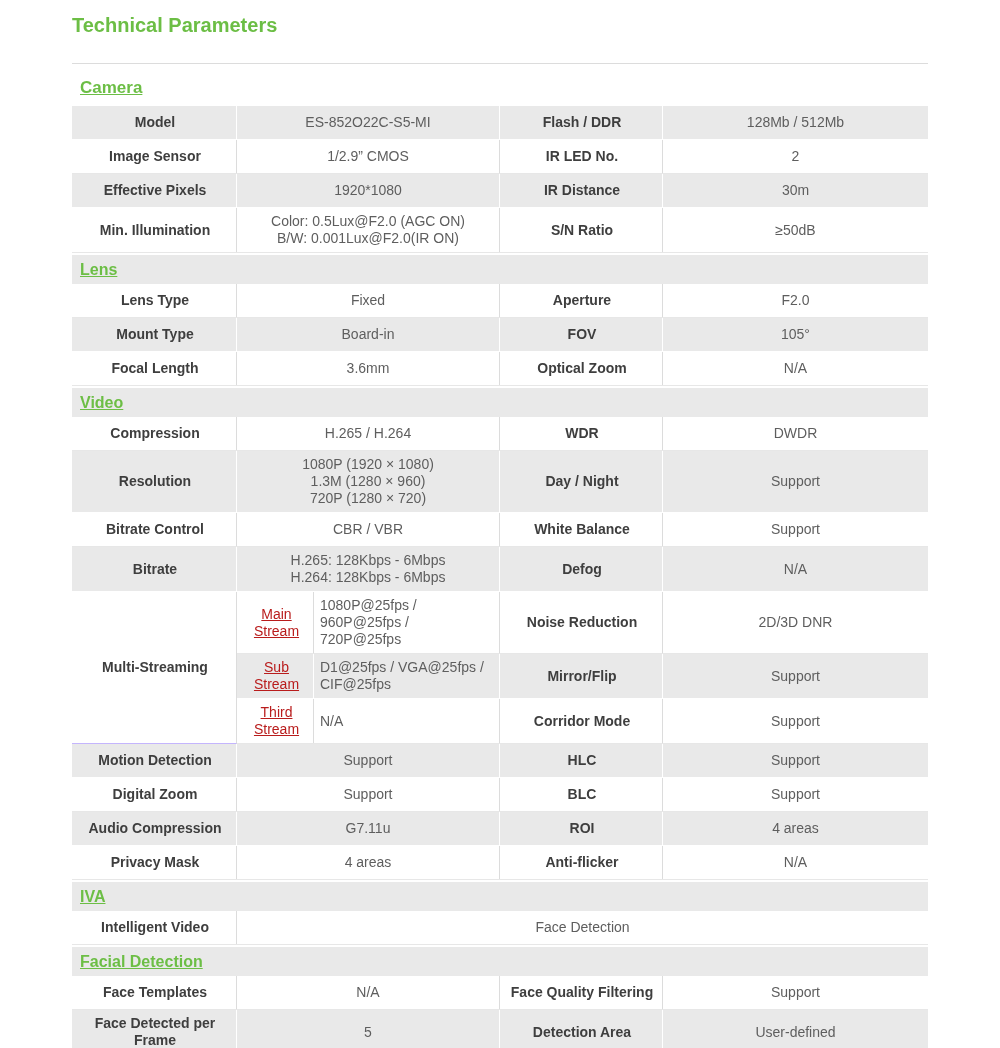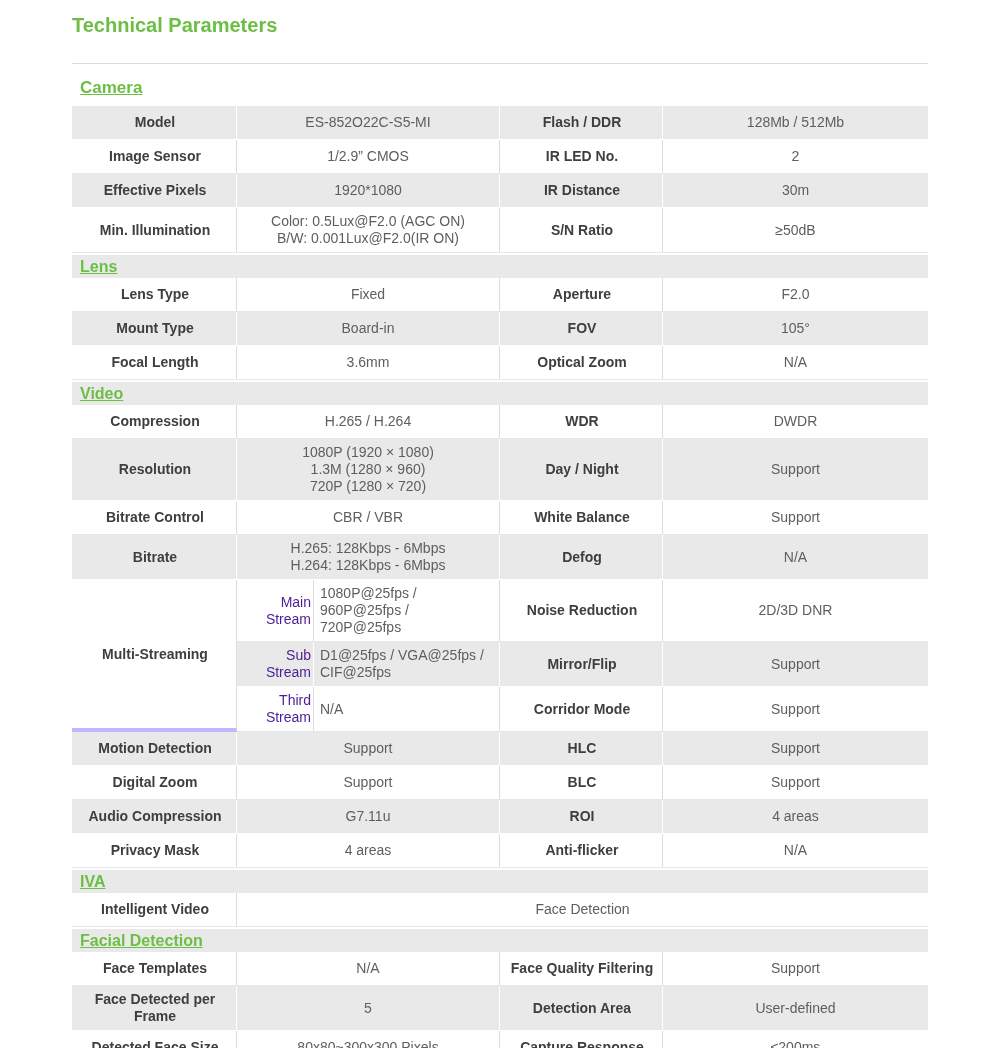--- a/index.html
+++ b/index.html
@@ -9,37 +9,37 @@
     --label-text:#3E3E3E;
     --value-text:#5E5E5E;
   }
   *{box-sizing:border-box;}
   body{margin:0;background:#fff;font-family:"Liberation Sans",sans-serif;}
   .page{width:1000px;padding:10px 72px 10px 72px;}
   h1.title{font-size:20px;line-height:23px;color:var(--green);font-weight:bold;margin:4px 0 26px 0;}
   .rule{border-top:1px solid var(--div-light);height:0;margin:0 0 8px 0;}
   .sec-heading{color:var(--green);font-weight:bold;text-decoration:underline;}
   .sec-heading.plain{font-size:17px;line-height:20px;background:#fff;padding:6px 0 8px 8px;}
-  .sec-heading.bar{font-size:16px;background:var(--gray);height:23px;display:flex;align-items:center;padding-left:8px;margin-top:2px;}
+  .sec-heading.bar{font-size:16px;background:var(--gray);height:29px;display:flex;align-items:center;padding-left:8px;margin-top:2px;}
   .row{display:grid;grid-template-columns:165px 263px 163px 265px;}
   .row.wide{grid-template-columns:165px 691px;}
   .group-row{display:grid;grid-template-columns:165px 691px;}
   .subrow{display:grid;grid-template-columns:77px 186px 163px 265px;}
   .g{background:var(--gray);}
   .w{background:#fff;}
   .row.w,.subrow.w{border-bottom:1px solid #E7E7E7;}
   .row.g,.subrow.g{border-bottom:1px solid #FFFFFF;}
   .cell{display:flex;flex-direction:column;justify-content:center;min-height:33px;padding:5px 8px;font-size:14px;line-height:17px;}
   .bdr{border-right:1px solid var(--div-light);}
   .g>.bdr{border-right-color:#FFFFFF;}
   .label{font-weight:bold;color:var(--label-text);text-align:center;padding-left:10px;}
   .value{color:var(--value-text);text-align:center;}
-  .sublabel{color:#4c1d95;text-align:right;padding-left:5px;padding-right:2px;}
+  .sublabel{color:#b91c1c;text-align:center;padding-left:5px;padding-right:2px;text-decoration:underline;}
   .subvalue{color:var(--value-text);text-align:left;padding-left:6px;}
-  .group-label{background:#fff;border-right:1px solid var(--div-light);border-bottom:4px solid #c4b5fd;}
+  .group-label{background:#fff;border-right:1px solid var(--div-light);border-bottom:1px solid #c4b5fd;}
 </style>
 </head>
 <body>
 
 <main class="page">
   <h1 class="title">Technical Parameters</h1>
   <div class="rule"></div>
   <div id="tableRoot">
       <section>
         <div class="sec-heading plain">Camera</div>

